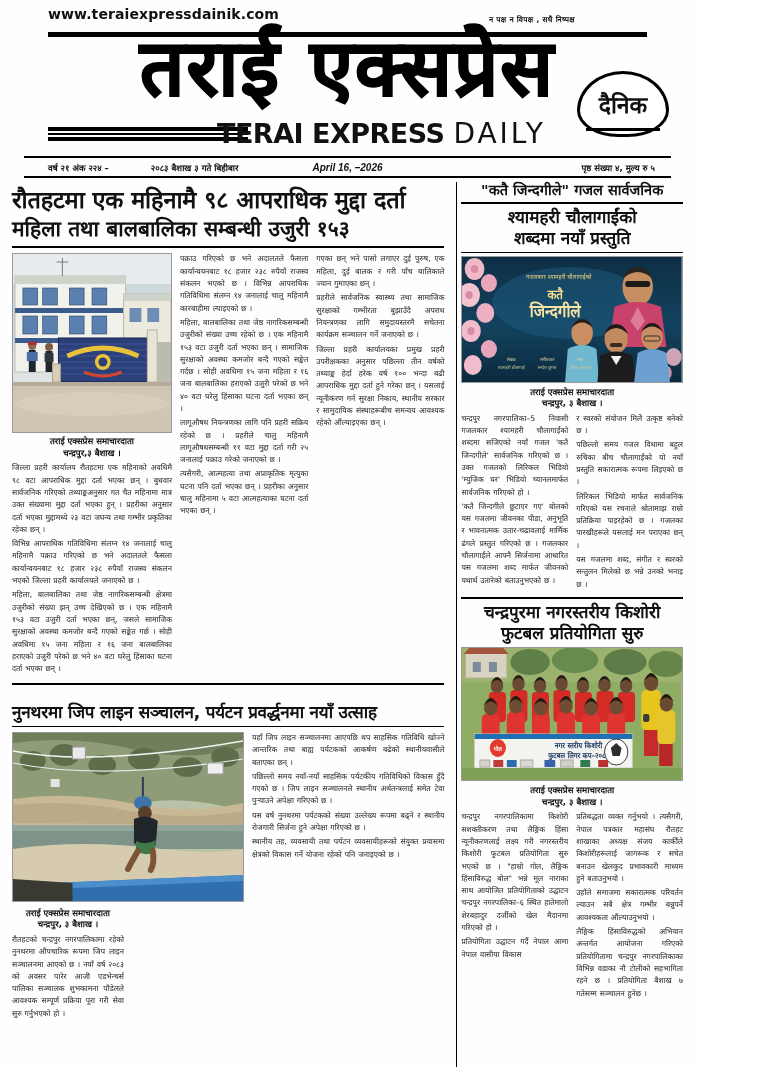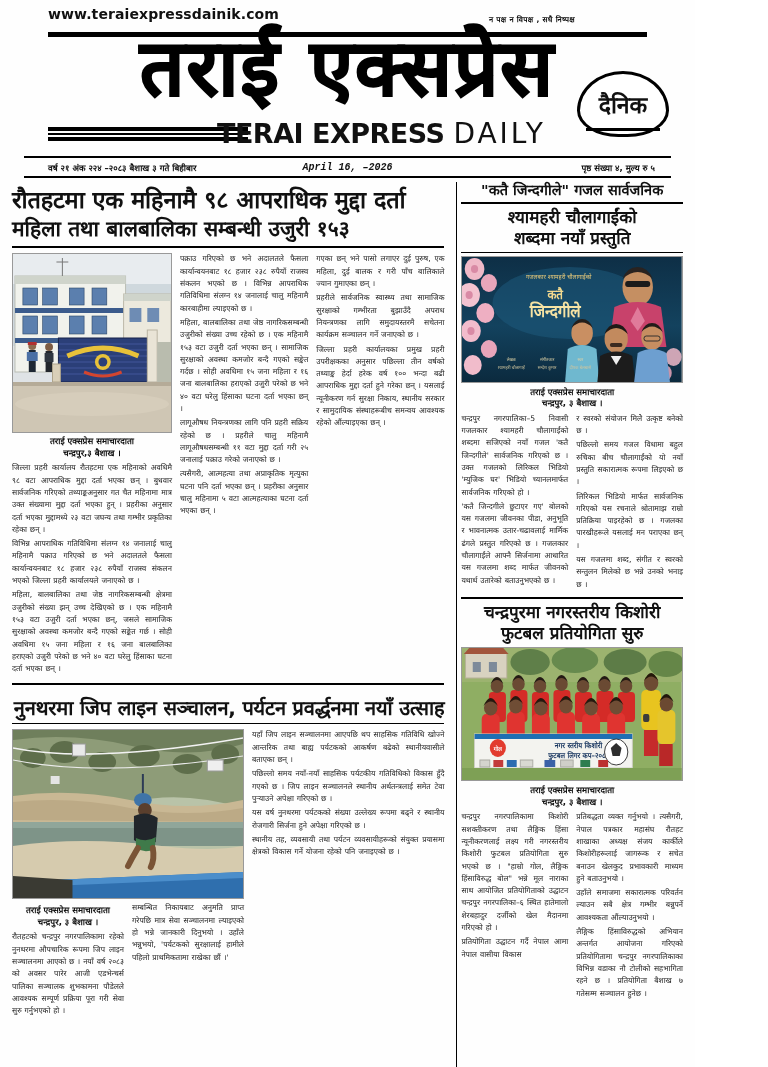--- a/index.html
+++ b/index.html
@@ -38,37 +38,37 @@
     font-size:23px;font-weight:800;background:#fff;
   }
   .dainik-badge:after{content:"";position:absolute;left:6px;right:6px;bottom:3px;height:3px;background:#000;}
 
   
   .dateline{
     margin:3px 12px 0 12px;border-top:2.5px solid #000;border-bottom:2.5px solid #000;
     height:18px;display:flex;align-items:center;font-size:8.5px;font-weight:700;position:relative;
   }
   .dl-left{padding-left:24px;white-space:nowrap;}
-  .dl-mid{white-space:nowrap;}
-  .dl-eng{position:absolute;left:50%;transform:translateX(-50%);font-style:italic;font-size:10px;font-weight:600;font-family:Liberation Mono, monospace;}
+  .dl-mid{margin-left:42px;white-space:nowrap;}
+  .dl-eng{position:absolute;left:50%;transform:translateX(-50%);font-style:italic;font-size:10px;font-weight:600;font-family:Liberation Sans, sans-serif;}
   .dl-right{position:absolute;right:16px;white-space:nowrap;}
 
   
   .content{display:flex;padding:0 12px;margin-top:4px;height:890px;box-sizing:border-box;}
   .col-main{width:490px;padding-right:8px;box-sizing:border-box;}
   .vdivide{width:1px;background:#000;margin:0 4px;}
   .col-side{width:247px;box-sizing:border-box;}
 
   
   .hl1{font-size:23.5px;font-weight:800;line-height:1.2;letter-spacing:-.2px;margin:4px 0 0 0;}
   .hl2{font-size:21px;font-weight:600;line-height:1.25;margin:2px 0 4px 0;font-family:"DejaVu Serif","Liberation Serif",serif;}
   .hl-rule{height:2px;background:#000;margin:3px 0 5px 0;}
   .hl-rule.thin{height:1px;}
 
-  .sec-hl{font-size:20px;font-weight:800;line-height:1.15;margin:12px 0 3px 0;letter-spacing:-.2px;text-align:right;}
+  .sec-hl{font-size:17px;font-weight:800;line-height:1.15;margin:18px 0 3px 0;letter-spacing:-.2px;}
 
   
   .photo{position:relative;overflow:hidden;background:#cfcfcf;border:1px solid #999;}
   .cap{font-size:8.5px;font-weight:700;text-align:center;line-height:1.35;margin-top:3px;}
 
   
   .tcols{display:flex;gap:8px;margin-top:3px;}
   .tcol{flex:1;}
   .body-txt{
     font-size:7.6px;line-height:1.62;text-align:justify;
@@ -284,21 +284,20 @@
             <div class="tcols" style="margin-top:3px;gap:8px">
               <div class="tcol">
                 <div class="cap">तराई एक्सप्रेस समाचारदाता</div>
                 <div class="cap" style="margin-top:0">चन्द्रपुर, ३ बैशाख ।</div>
                 <div class="body-txt" style="margin-top:3px">
                   <p>रौतहटको चन्द्रपुर नगरपालिकामा रहेको नुनथरमा औपचारिक रूपमा जिप लाइन सञ्चालनमा आएको छ । नयाँ वर्ष २०८३ को अवसर पारेर आजी एडभेन्चर्स पालिका सञ्चालक शुभकामना पौडेलले आवश्यक सम्पूर्ण प्रक्रिया पूरा गरी सेवा सुरु गर्नुभएको हो ।</p>
                 </div>
               </div>
               <div class="tcol">
                 <div class="body-txt">
-                  <p>सम्बन्धित निकायबाट अनुमति प्राप्त गरेपछि मात्र सेवा सञ्चालनमा ल्याइएको हो भन्ने जानकारी दिनुभयो । उहाँले भन्नुभयो, 'पर्यटकको सुरक्षालाई हामीले पहिलो प्राथमिकतामा राखेका छौं ।'</p>
                 </div>
               </div>
             </div>
           </div>
 
           <div class="tcol">
             <div class="body-txt">
               <p>यहाँ जिप लाइन सञ्चालनमा आएपछि थप साहसिक गतिविधि खोज्ने आन्तरिक तथा बाह्य पर्यटकको आकर्षण बढेको स्थानीयवासीले बताएका छन् ।</p>
               <p>पछिल्लो समय नयाँ-नयाँ साहसिक पर्यटकीय गतिविधिको विकास हुँदै गएको छ । जिप लाइन सञ्चालनले स्थानीय अर्थतन्त्रलाई समेत टेवा पुर्‍याउने अपेक्षा गरिएको छ ।</p>
               <p>यस वर्ष नुनथरमा पर्यटकको संख्या उल्लेख्य रूपमा बढ्ने र स्थानीय रोजगारी सिर्जना हुने अपेक्षा गरिएको छ ।</p>

